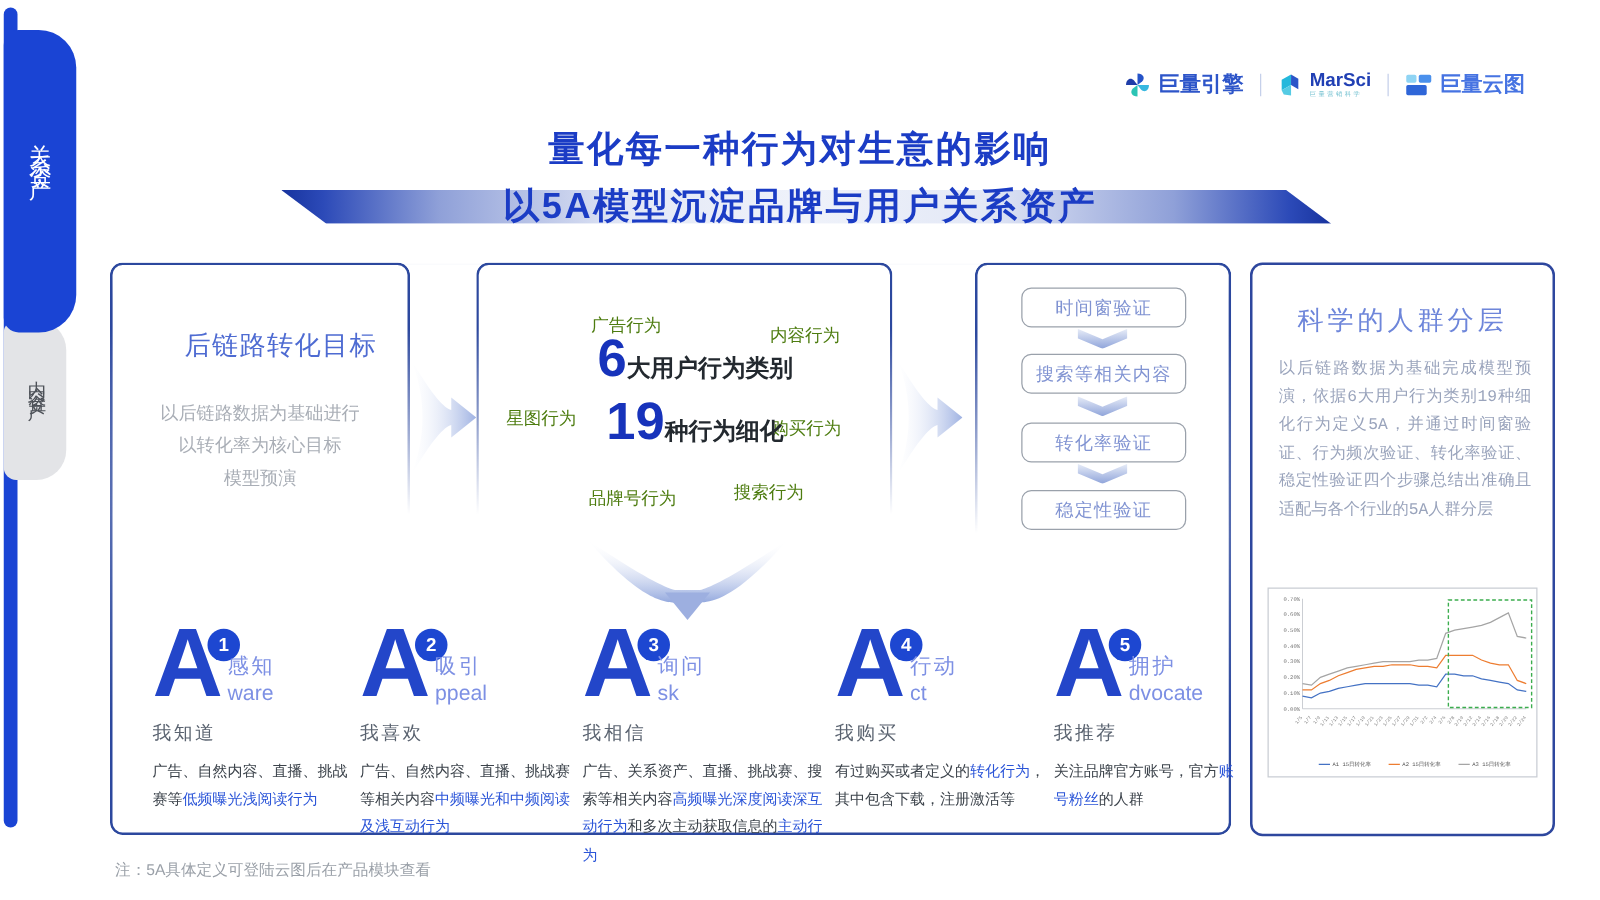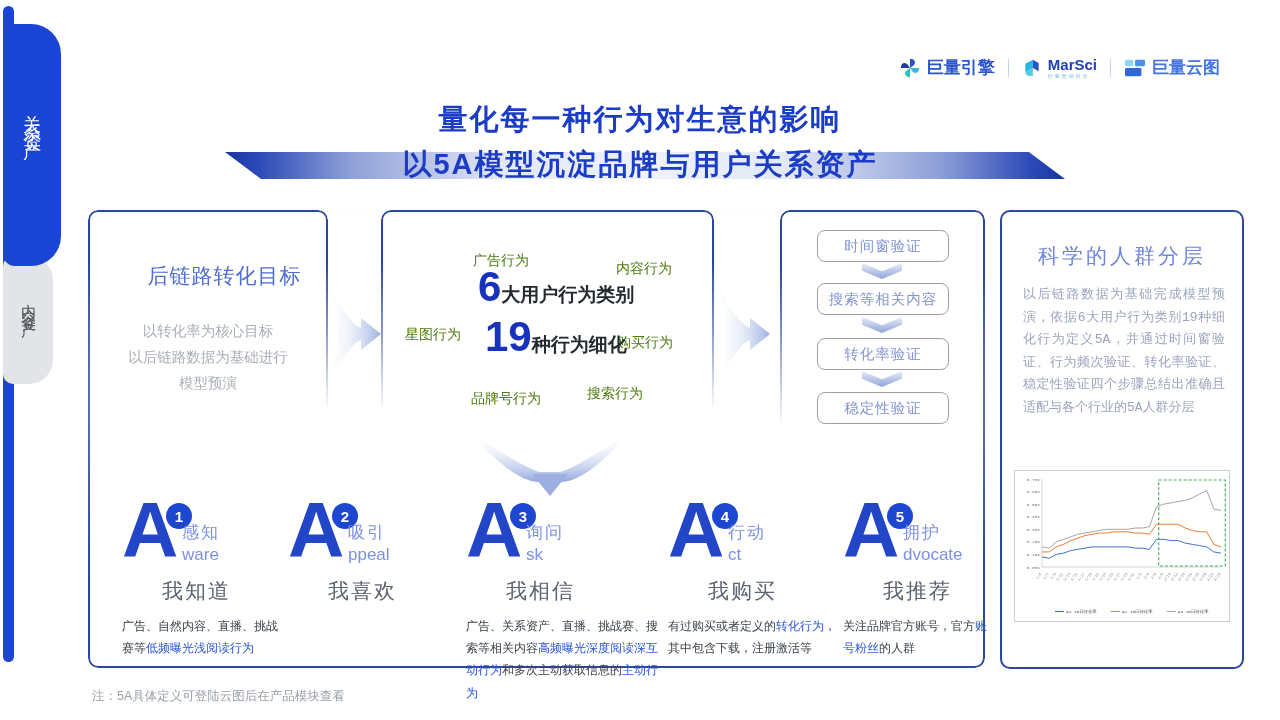--- a/index.html
+++ b/index.html
@@ -78,21 +78,21 @@
   .acol{position:absolute;top:505px;}
   .a1c{left:122px;width:162px;} .a2c{left:288px;width:168px;} .a3c{left:466px;width:200px;}
   .a4c{left:668px;width:170px;} .a5c{left:843px;width:150px;}
   .ahead{position:relative;height:64px;}
   .biga{position:absolute;left:0;top:-6px;font-size:78px;line-height:0.82;font-weight:bold;color:#2346c9;}
   .abadge{position:absolute;left:44px;top:-2px;width:26px;height:26px;border-radius:50%;background:#1d47d1;
       color:#fff;font-size:15px;font-weight:bold;display:flex;align-items:center;justify-content:center;}
   .abadge::after{content:"";position:absolute;left:2px;bottom:-4px;border:5px solid transparent;border-top-color:#1d47d1;transform:rotate(30deg);}
   .acn{position:absolute;left:60px;top:16px;font-size:17px;color:#7d90e4;letter-spacing:2px;}
   .aen{position:absolute;left:60px;top:40px;font-size:17px;color:#7d90e4;}
-  .aclaim{margin-top:8px;font-size:21px;color:#5a6370;letter-spacing:2px;margin-left:40px;}
+  .aclaim{margin-top:8px;font-size:15px;color:#5a6370;letter-spacing:2px;}
   .adesc{margin:10px 0 0 0;font-size:12px;line-height:1.85;color:#3c434b;}
   .adesc .hl{color:#2b55d8;}
 
   .footnote{position:absolute;left:92px;top:688px;font-size:12.5px;color:#9aa0a8;}
 </style>
 </head>
 <body>
 
 <div class="stage">
 
@@ -141,22 +141,22 @@
 
   <div class="title-l1">量化每一种行为对生意的影响</div>
   <div class="title-banner"></div>
   <div class="title-l2">以5A模型沉淀品牌与用户关系资产</div>
 
   <div class="obox fade-t outer-box"></div>
 
   <div class="obox fade-b box1">
     <div class="bt">后链路转化目标</div>
     <div class="bl">
+      <div>以后链路数据为基础进行</div>
       <div>以转化率为核心目标</div>
-      <div>以后链路数据为基础进行</div>
       <div>模型预演</div>
     </div>
   </div>
 
   <svg class="fr1" width="56" height="92" viewBox="0 0 56 92">
     <defs>
         <linearGradient id="gr1" x1="0" y1="0" x2="1" y2="0">
       <stop offset="0" stop-color="#eef2fb" stop-opacity="0"></stop>
           <stop offset="1" stop-color="#9fb2e2"></stop>
         </linearGradient>
@@ -279,20 +279,21 @@
         <p class="adesc"><span class="">广告、自然内容、直播、挑战赛等</span><span class="hl">低频曝光浅阅读行为</span></p>
       </div>
       <div class="acol a2c">
         <div class="ahead">
           <span class="biga">A</span>
           <span class="abadge">2</span>
           <span class="acn">吸引</span>
           <span class="aen">ppeal</span>
         </div>
         <div class="aclaim">我喜欢</div>
+        <p class="adesc"><span class="">广告、自然内容、直播、挑战赛等相关内容</span><span class="hl">中频曝光和中频阅读及浅互动行为</span></p>
       </div>
       <div class="acol a3c">
         <div class="ahead">
           <span class="biga">A</span>
           <span class="abadge">3</span>
           <span class="acn">询问</span>
           <span class="aen">sk</span>
         </div>
         <div class="aclaim">我相信</div>
         <p class="adesc"><span class="">广告、关系资产、直播、挑战赛、搜索等相关内容</span><span class="hl">高频曝光深度阅读深互动行</span><span class="hl">为</span><span class="">和多次主动获取信息的</span><span class="hl">主动行为</span></p>

